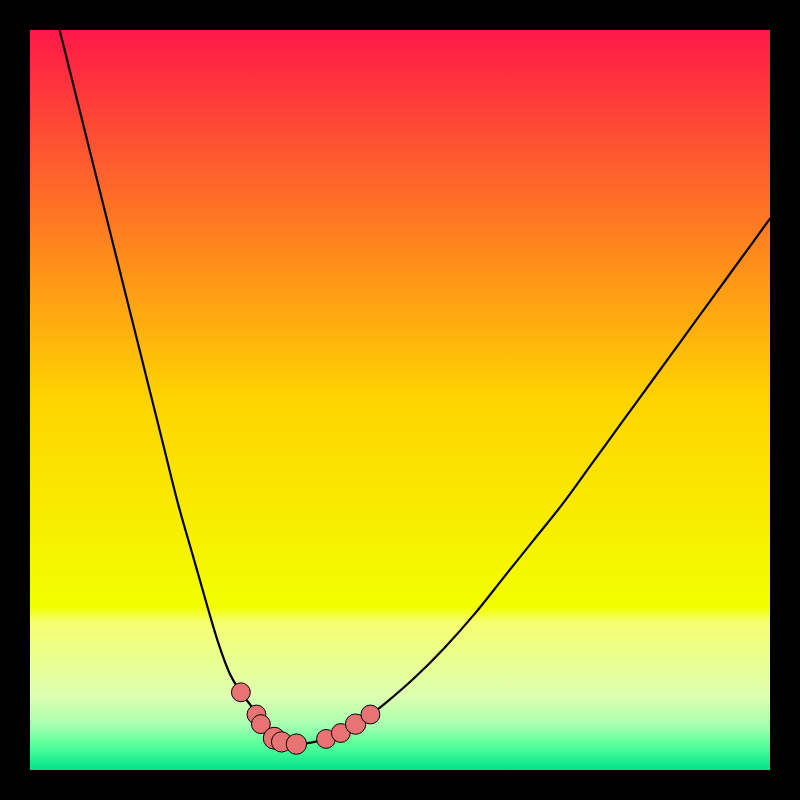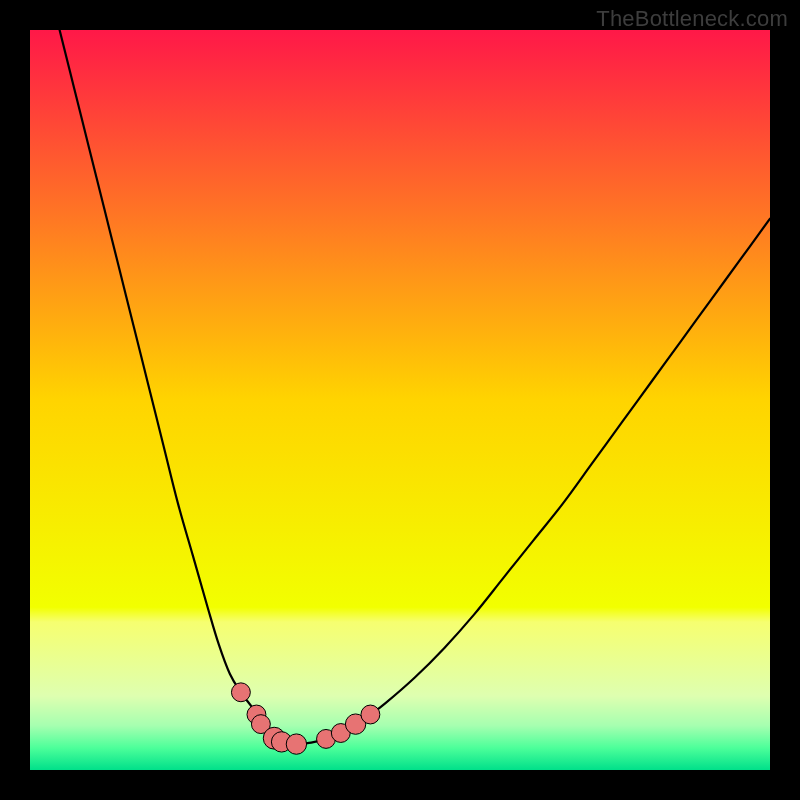--- a/index.html
+++ b/index.html
@@ -76,14 +76,13 @@
           <circle cx="244.20" cy="708.18" r="10.92" fill="#e77373" stroke="#000000" stroke-width="1"></circle>
           <circle cx="251.60" cy="711.88" r="10.18" fill="#e77373" stroke="#000000" stroke-width="1"></circle>
           <circle cx="266.40" cy="714.10" r="10.18" fill="#e77373" stroke="#000000" stroke-width="1"></circle>
           <circle cx="296.00" cy="708.92" r="9.44" fill="#e77373" stroke="#000000" stroke-width="1"></circle>
           <circle cx="310.80" cy="703.00" r="9.44" fill="#e77373" stroke="#000000" stroke-width="1"></circle>
           <circle cx="325.60" cy="694.12" r="10.18" fill="#e77373" stroke="#000000" stroke-width="1"></circle>
           <circle cx="340.40" cy="684.50" r="9.44" fill="#e77373" stroke="#000000" stroke-width="1"></circle>
         </g>
     </svg>
   </div>
-  <div class="watermark">TheBottleneck.com</div>
 </div>
 
 </body></html>

